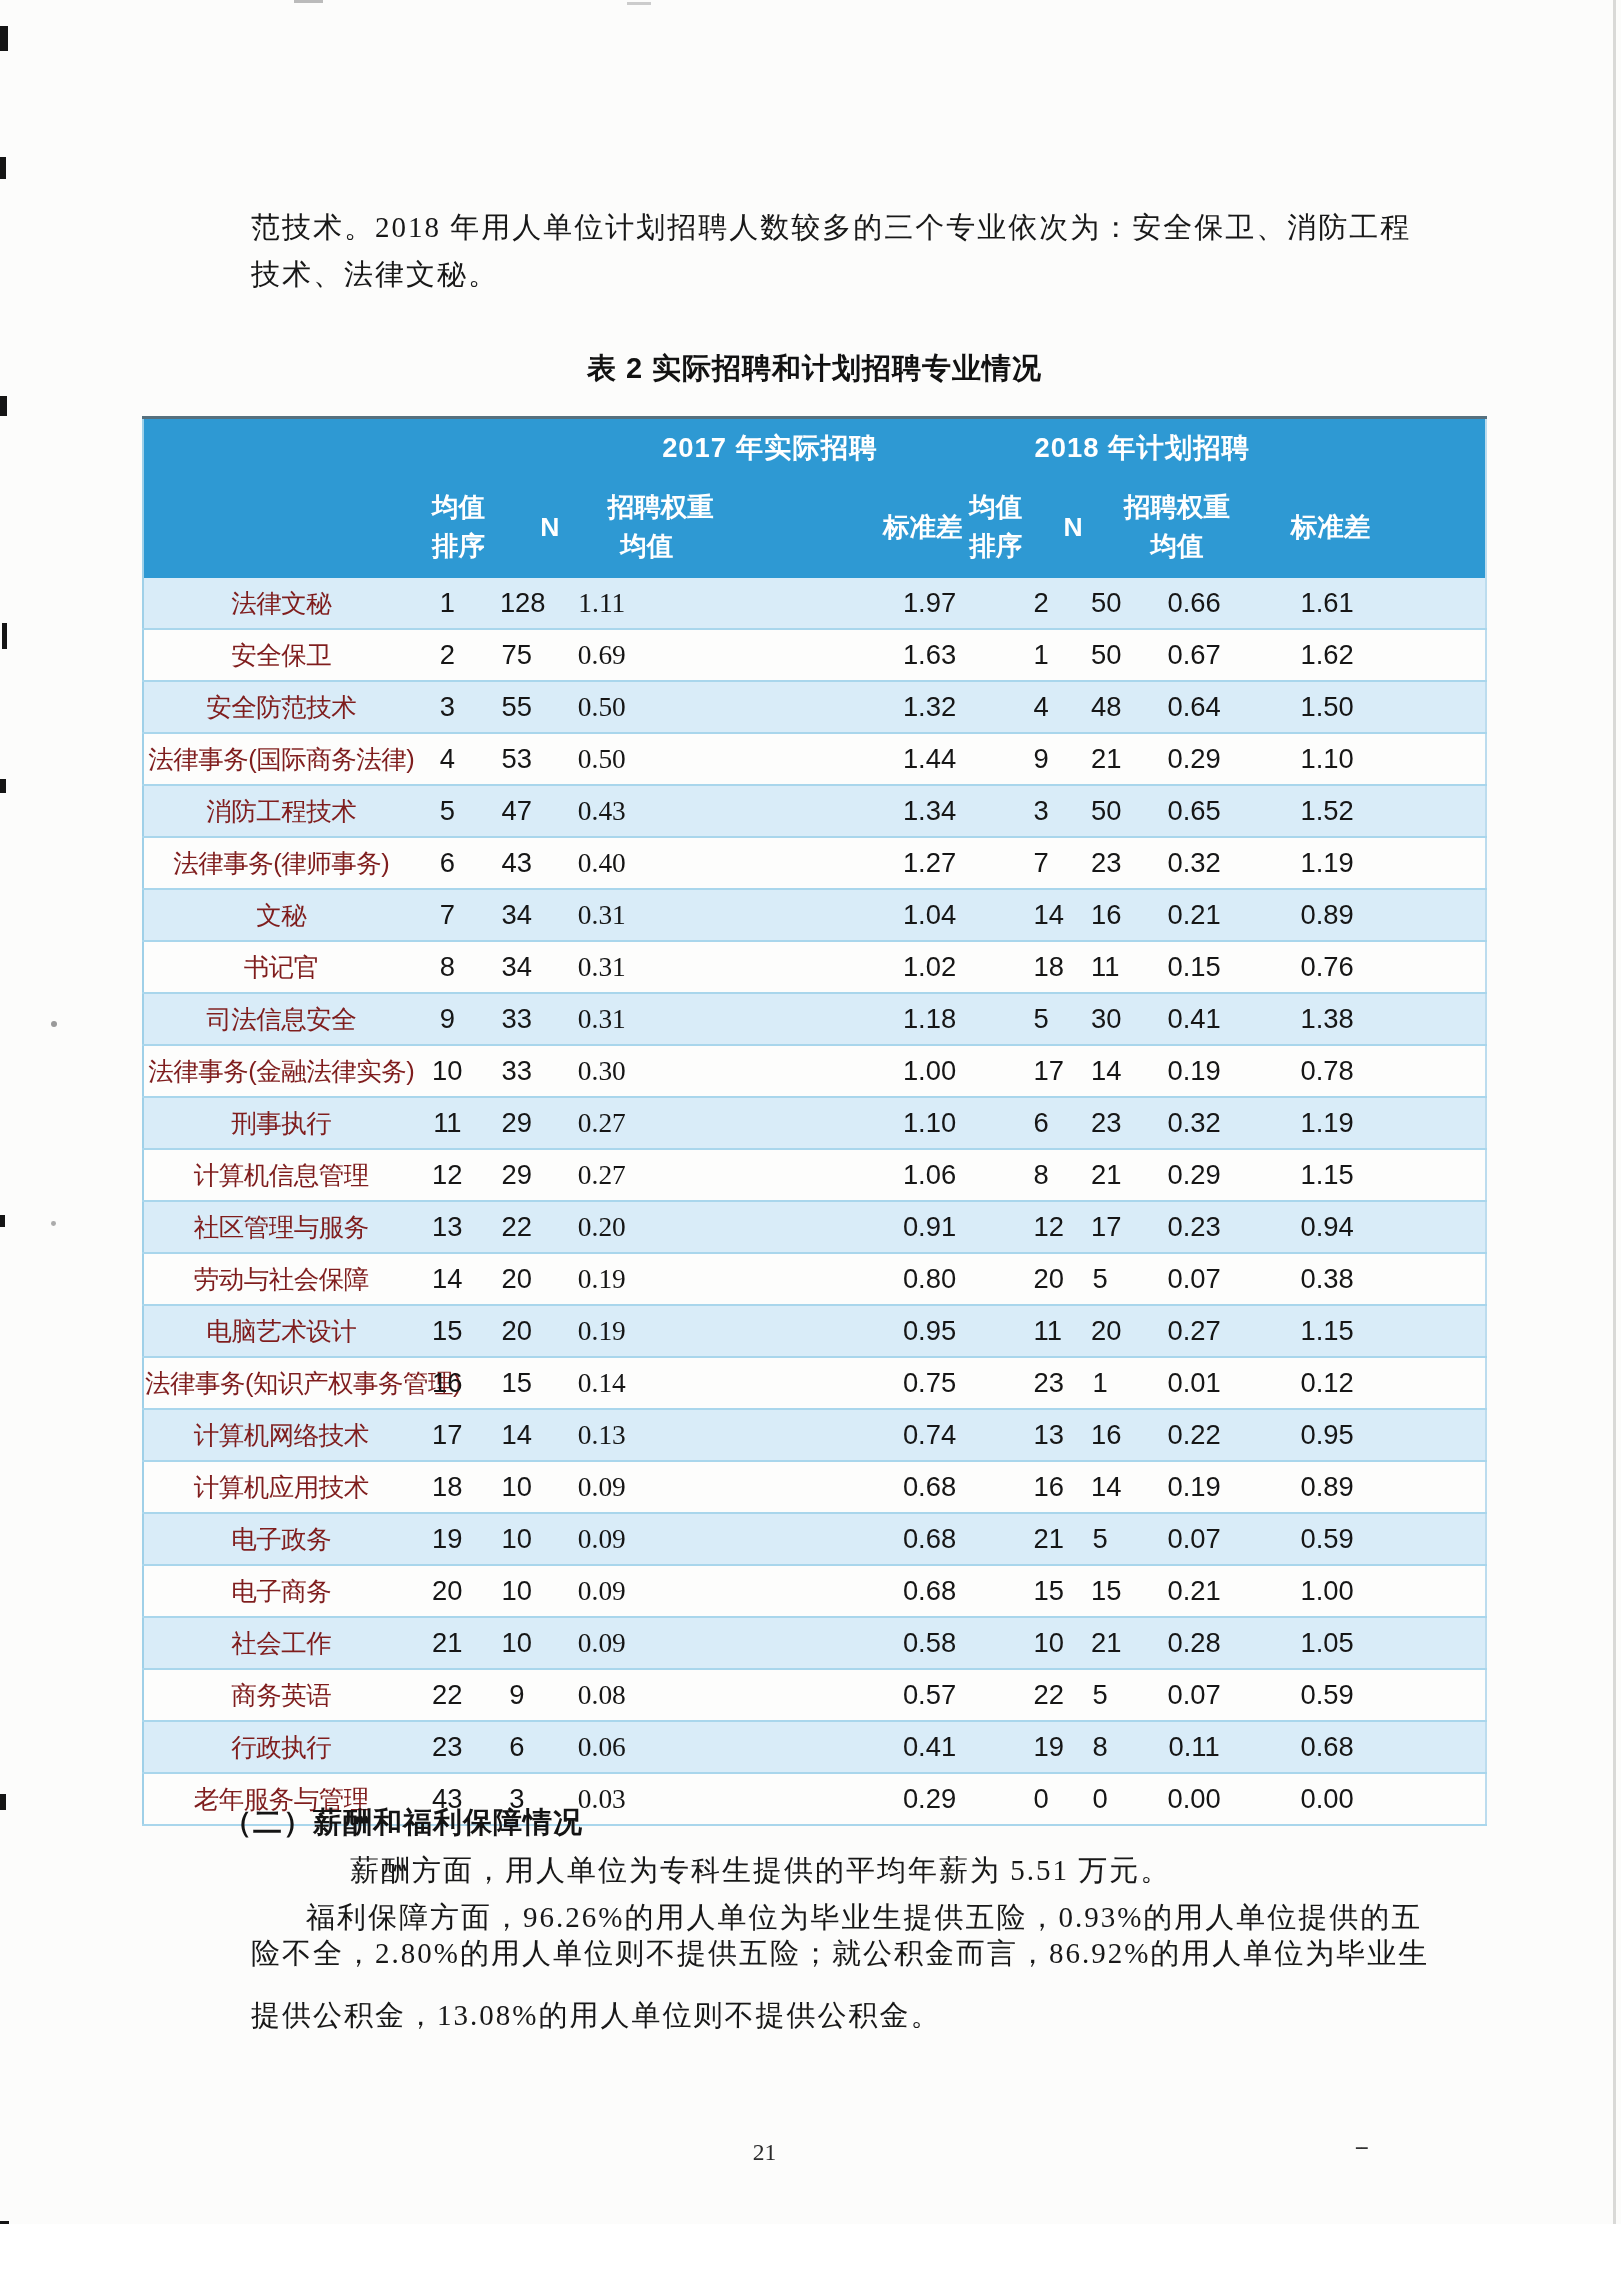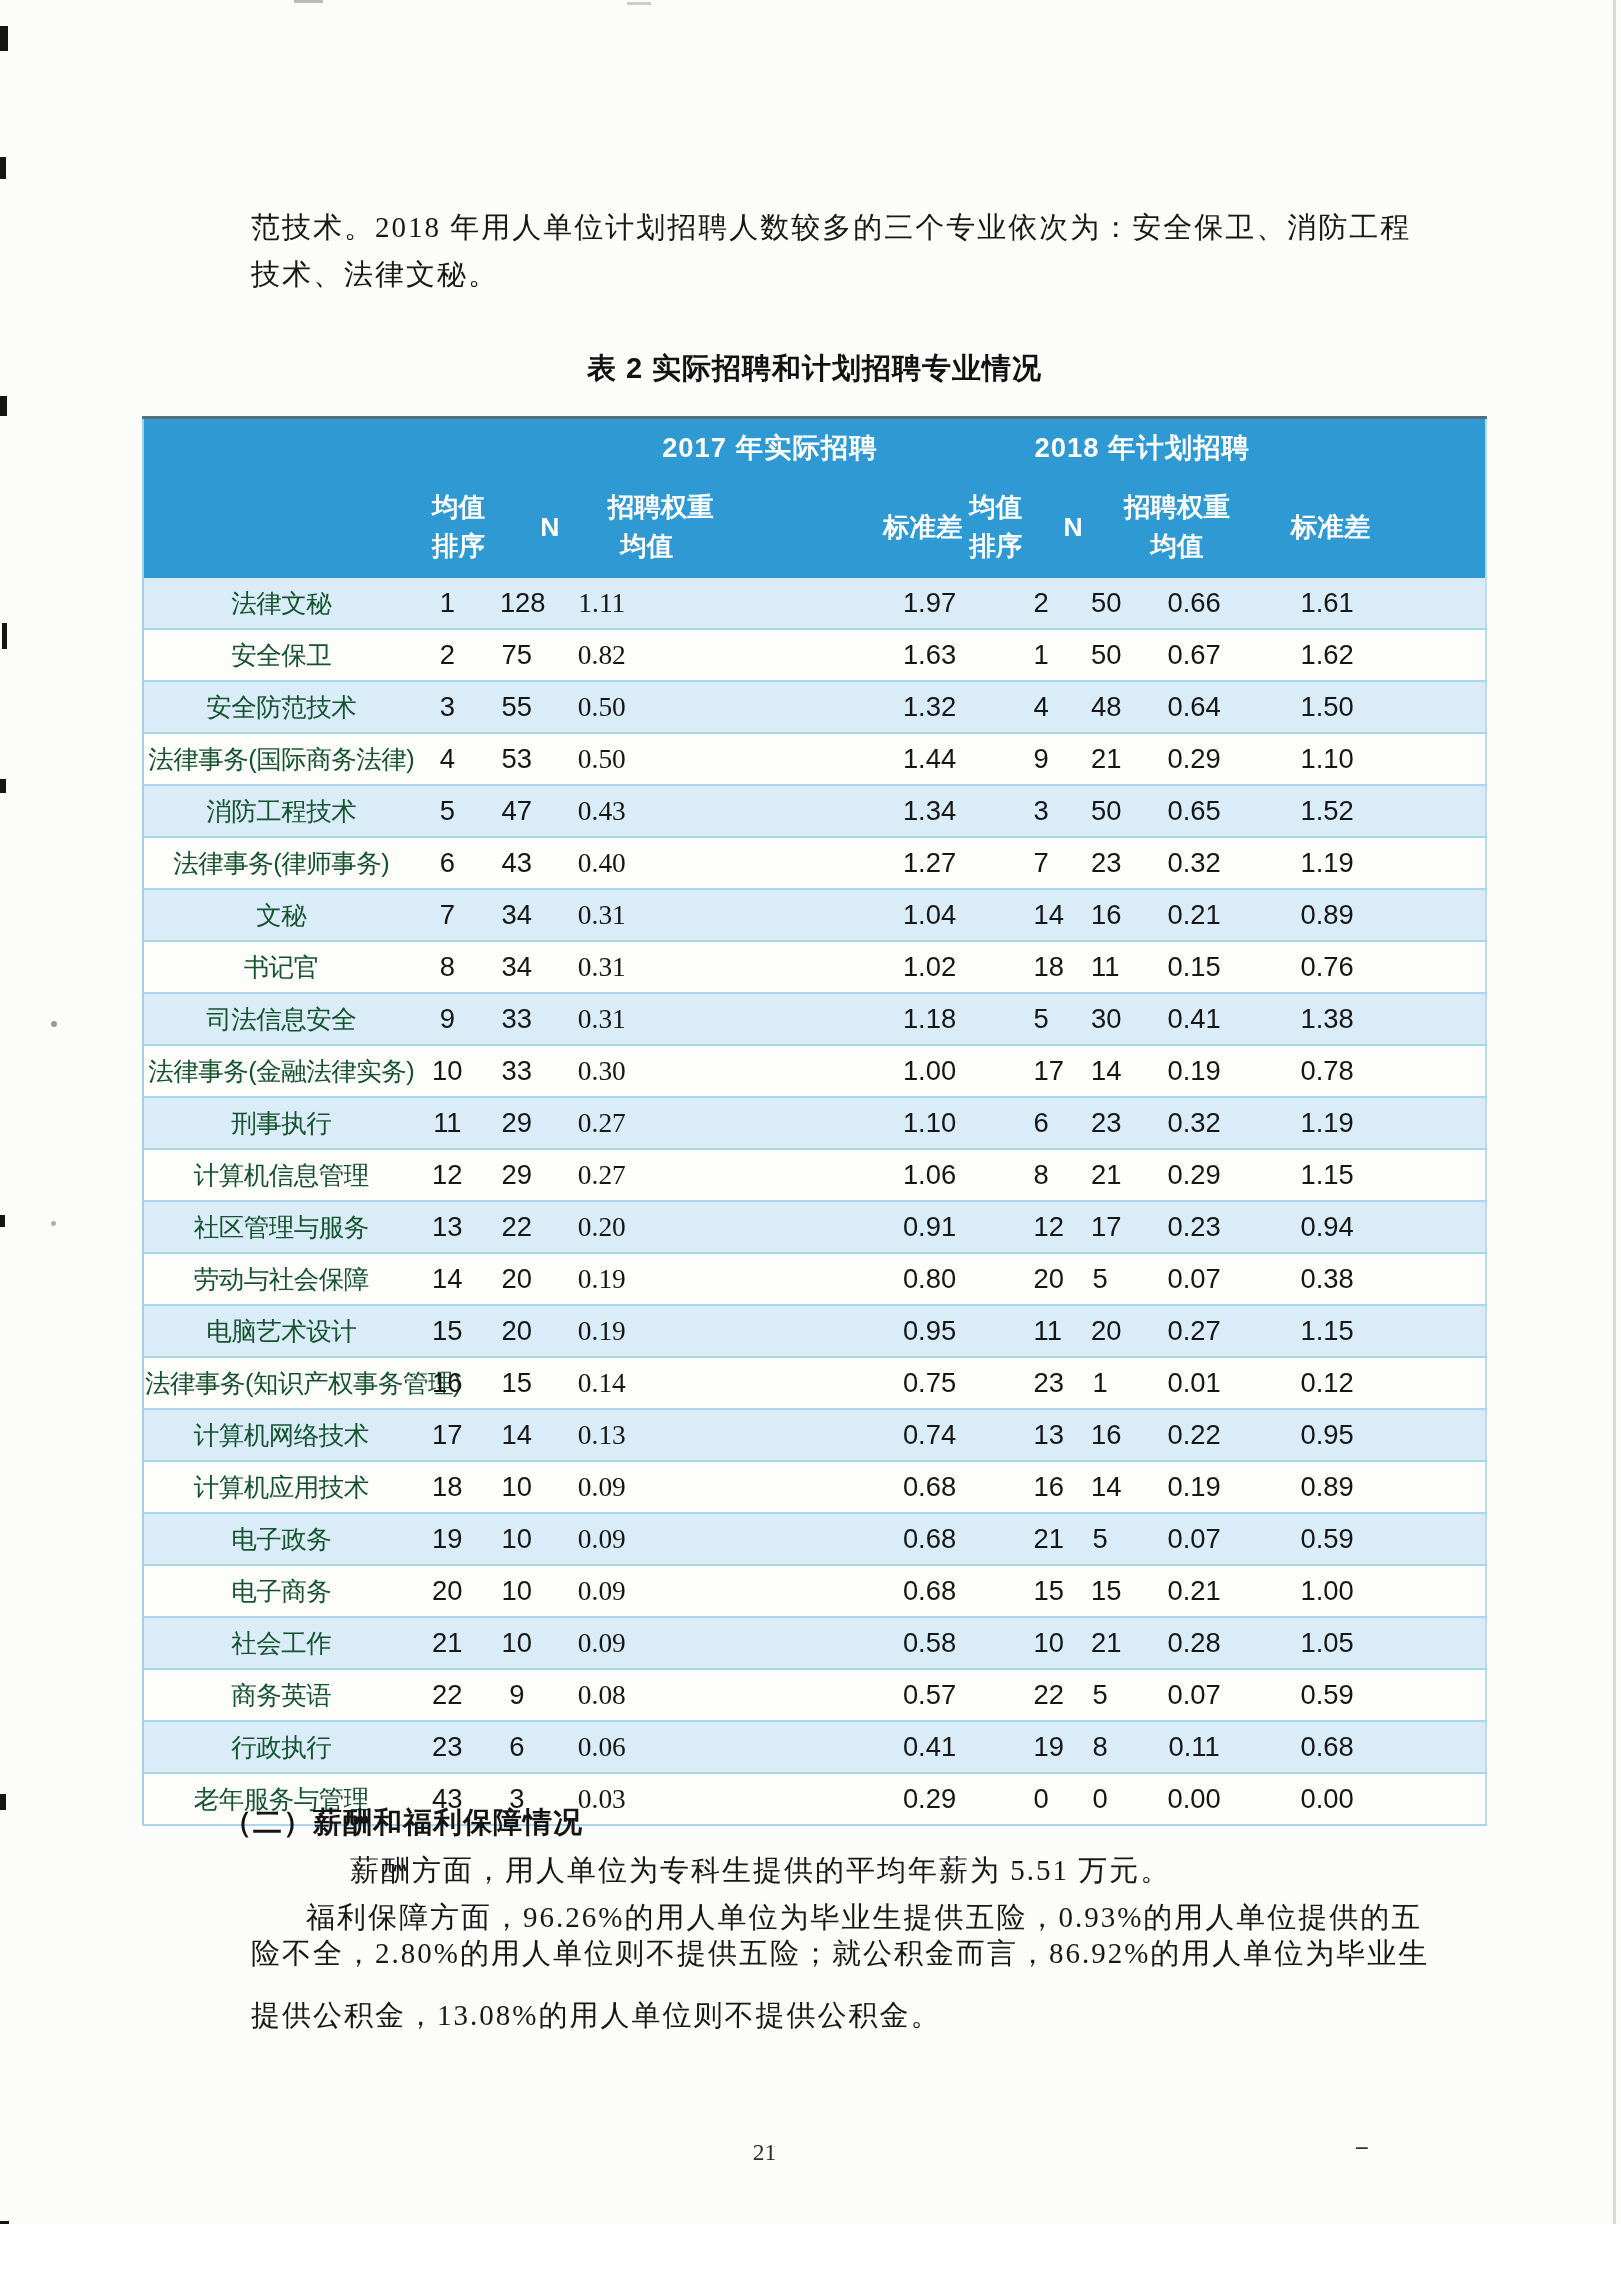--- a/index.html
+++ b/index.html
@@ -48,21 +48,21 @@
   .sub-row th:nth-child(2){padding-left:29px;}
   .sub-row th:nth-child(3){padding-left:35px;}
   .sub-row th:nth-child(4){padding-left:196px;}
   .sub-row th:nth-child(8){padding-right:69px;}
   tbody td{
     height:48px; text-align:center; font-size:27.4px; color:#161616;
     border-bottom:2px solid var(--row-border,#a9d6ec);
     white-space:nowrap; overflow:visible; background:#fdfdfc;
   }
   tbody tr.alt td{background:var(--row-alt,#d9ecf8);}
-  tbody td.major{font-size:25.5px; letter-spacing:-0.5px; color:#14532d;}
+  tbody td.major{font-size:25.5px; letter-spacing:-0.5px; color:#7f1d1d;}
   tbody td:nth-child(2){padding-right:23.5px;}
   tbody td:nth-child(3){padding-right:39px;}
   tbody td:nth-child(4){padding-right:57px;font-family:Liberation Serif, serif;}
   tbody td:nth-child(5){padding-left:216px;}
   tbody td:nth-child(6){padding-left:78px;}
   tbody td:nth-child(7){padding-left:55px;}
   tbody td:nth-child(8){padding-left:35px;}
   tbody td:nth-child(9){padding-right:76px;}
   
   .page-number{
@@ -173,21 +173,21 @@
           <td>1.97</td>
           <td>2</td>
           <td>50</td>
           <td>0.66</td>
           <td>1.61</td>
         </tr>
         <tr>
           <td class="major">安全保卫</td>
           <td>2</td>
           <td>75</td>
-          <td>0.82</td>
+          <td>0.69</td>
           <td>1.63</td>
           <td>1</td>
           <td>50</td>
           <td>0.67</td>
           <td>1.62</td>
         </tr>
         <tr class="alt">
           <td class="major">安全防范技术</td>
           <td>3</td>
           <td>55</td>

